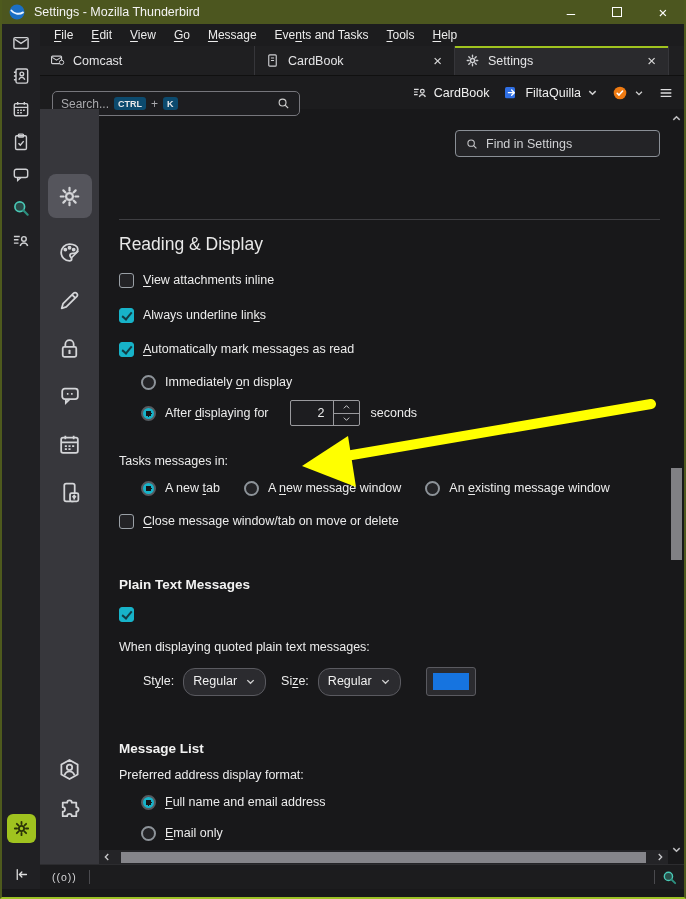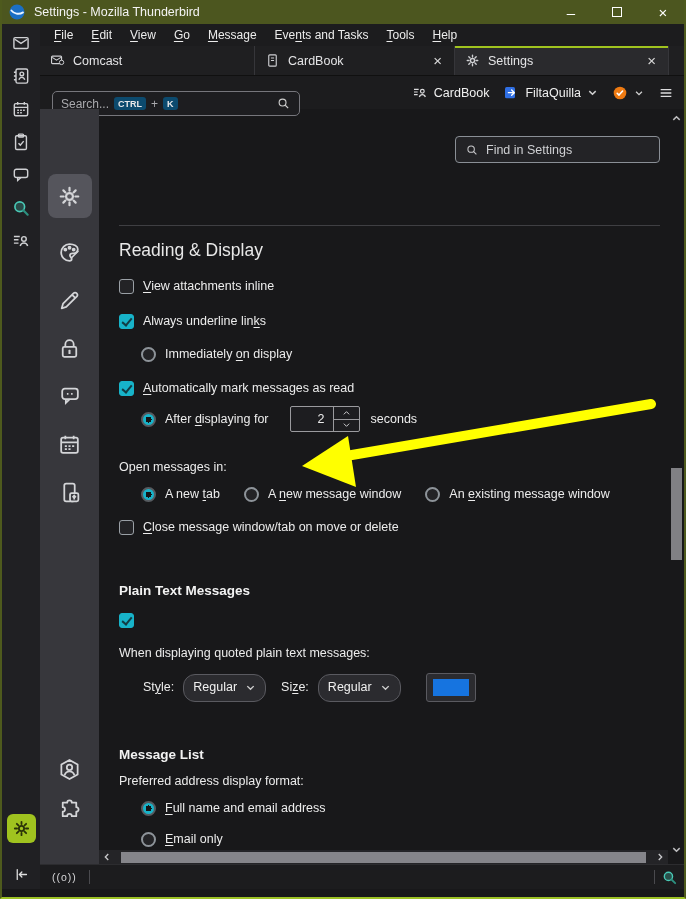--- a/index.html
+++ b/index.html
@@ -54,21 +54,21 @@
   
   .main-row{flex:1;display:flex;min-height:0;}
   .settings-nav{width:59px;background:var(--nav);display:flex;flex-direction:column;align-items:center;padding-top:65px;gap:21px;flex:none;}
   .nav-btn{width:44px;height:27px;display:flex;align-items:center;justify-content:center;color:#d4d5d8;border-radius:8px;}
   .nav-btn svg{width:25px;height:25px;}
   .nav-btn.active{background:var(--nav-active);height:44px;}
   .settings-nav .spacer{flex:1;}
   .nav-bottom{display:flex;flex-direction:column;gap:14px;margin-bottom:40px;align-items:center;}
   .content-wrap{flex:1;display:flex;flex-direction:column;min-width:0;}
   .content{flex:1;position:relative;color:var(--text);font-size:12.5px;overflow:hidden;padding:0 8px 0 20px;}
-  .find-row{display:flex;justify-content:flex-end;margin-top:27px;}
+  .find-row{display:flex;justify-content:flex-end;margin-top:21px;}
   .findbox{width:205px;height:27px;border:1px solid #8a8f96;border-radius:4px;display:flex;align-items:center;gap:7px;padding:0 9px;color:#cfd0d3;font-size:12.5px;background:#232326;}
   .divider{height:1px;background:#3f3f43;margin-top:62px;}
   h1.sec{font-size:17.5px;font-weight:400;color:#e8e8e8;margin-top:13px;line-height:22px;}
   h2.sec{font-size:13.5px;font-weight:bold;color:#f2f2f2;line-height:17px;}
   .row{display:flex;align-items:center;gap:9px;line-height:17px;}
   .indent{margin-left:22px;}
   u{text-underline-offset:2px;}
   
   .cb{width:15px;height:15px;border:1.5px solid #9aa0a6;border-radius:3px;background:#232326;position:relative;flex:none;}
   .cb.on{border-color:var(--accent);background:var(--accent);}
@@ -368,27 +368,27 @@
             <h1 class="sec">Reading &amp; Display</h1>
 
             <div class="row" style="margin-top:17px">
               <span class="cb"></span>
               <span><u>V</u>iew attachments inline</span>
             </div>
             <div class="row" style="margin-top:18px">
               <span class="cb on"></span>
               <span>Always underline lin<u>k</u>s</span>
             </div>
+            <div class="row" style="margin-top:17px">
+              <span class="cb on"></span>
+              <span><u>A</u>utomatically mark messages as read</span>
+            </div>
             <div class="row indent" style="margin-top:16px">
               <span class="rd"></span>
               <span>Immediately <u>o</u>n display</span>
-            </div>
-            <div class="row" style="margin-top:17px">
-              <span class="cb on"></span>
-              <span><u>A</u>utomatically mark messages as read</span>
             </div>
             <div class="row indent" style="margin-top:9px">
               <span class="rd on"></span>
               <span>After <u>d</u>isplaying for</span>
               <span class="spinner">
                 <span class="spin-val">2</span>
                 <span class="spin-btns">
                   <span class="spin-up">
                       <svg viewBox="0 0 12 12" width="11" height="8" fill="none" stroke="currentColor" stroke-width="1.4">
                         <path d="M2 8l4-4 4 4"></path>
@@ -398,21 +398,21 @@
                       <svg viewBox="0 0 12 12" width="11" height="8" fill="none" stroke="currentColor" stroke-width="1.4">
                         <path d="M2 4l4 4 4-4"></path>
                       </svg>
                     </span>
                 </span>
               </span>
               <span style="margin-left:2px">seconds</span>
             </div>
 
             <div class="row" style="margin-top:27px">
-              <span>Open messages in:</span>
+              <span>Tasks messages in:</span>
             </div>
             <div class="row indent" style="margin-top:10px;gap:0">
               <span class="rd on"></span>
               <span style="margin-left:9px">A new <u>t</u>ab</span>
               <span class="rd" style="margin-left:24px"></span>
               <span style="margin-left:9px">A <u>n</u>ew message window</span>
               <span class="rd" style="margin-left:24px"></span>
               <span style="margin-left:9px">An <u>e</u>xisting message window</span>
             </div>
             <div class="row" style="margin-top:16px">

